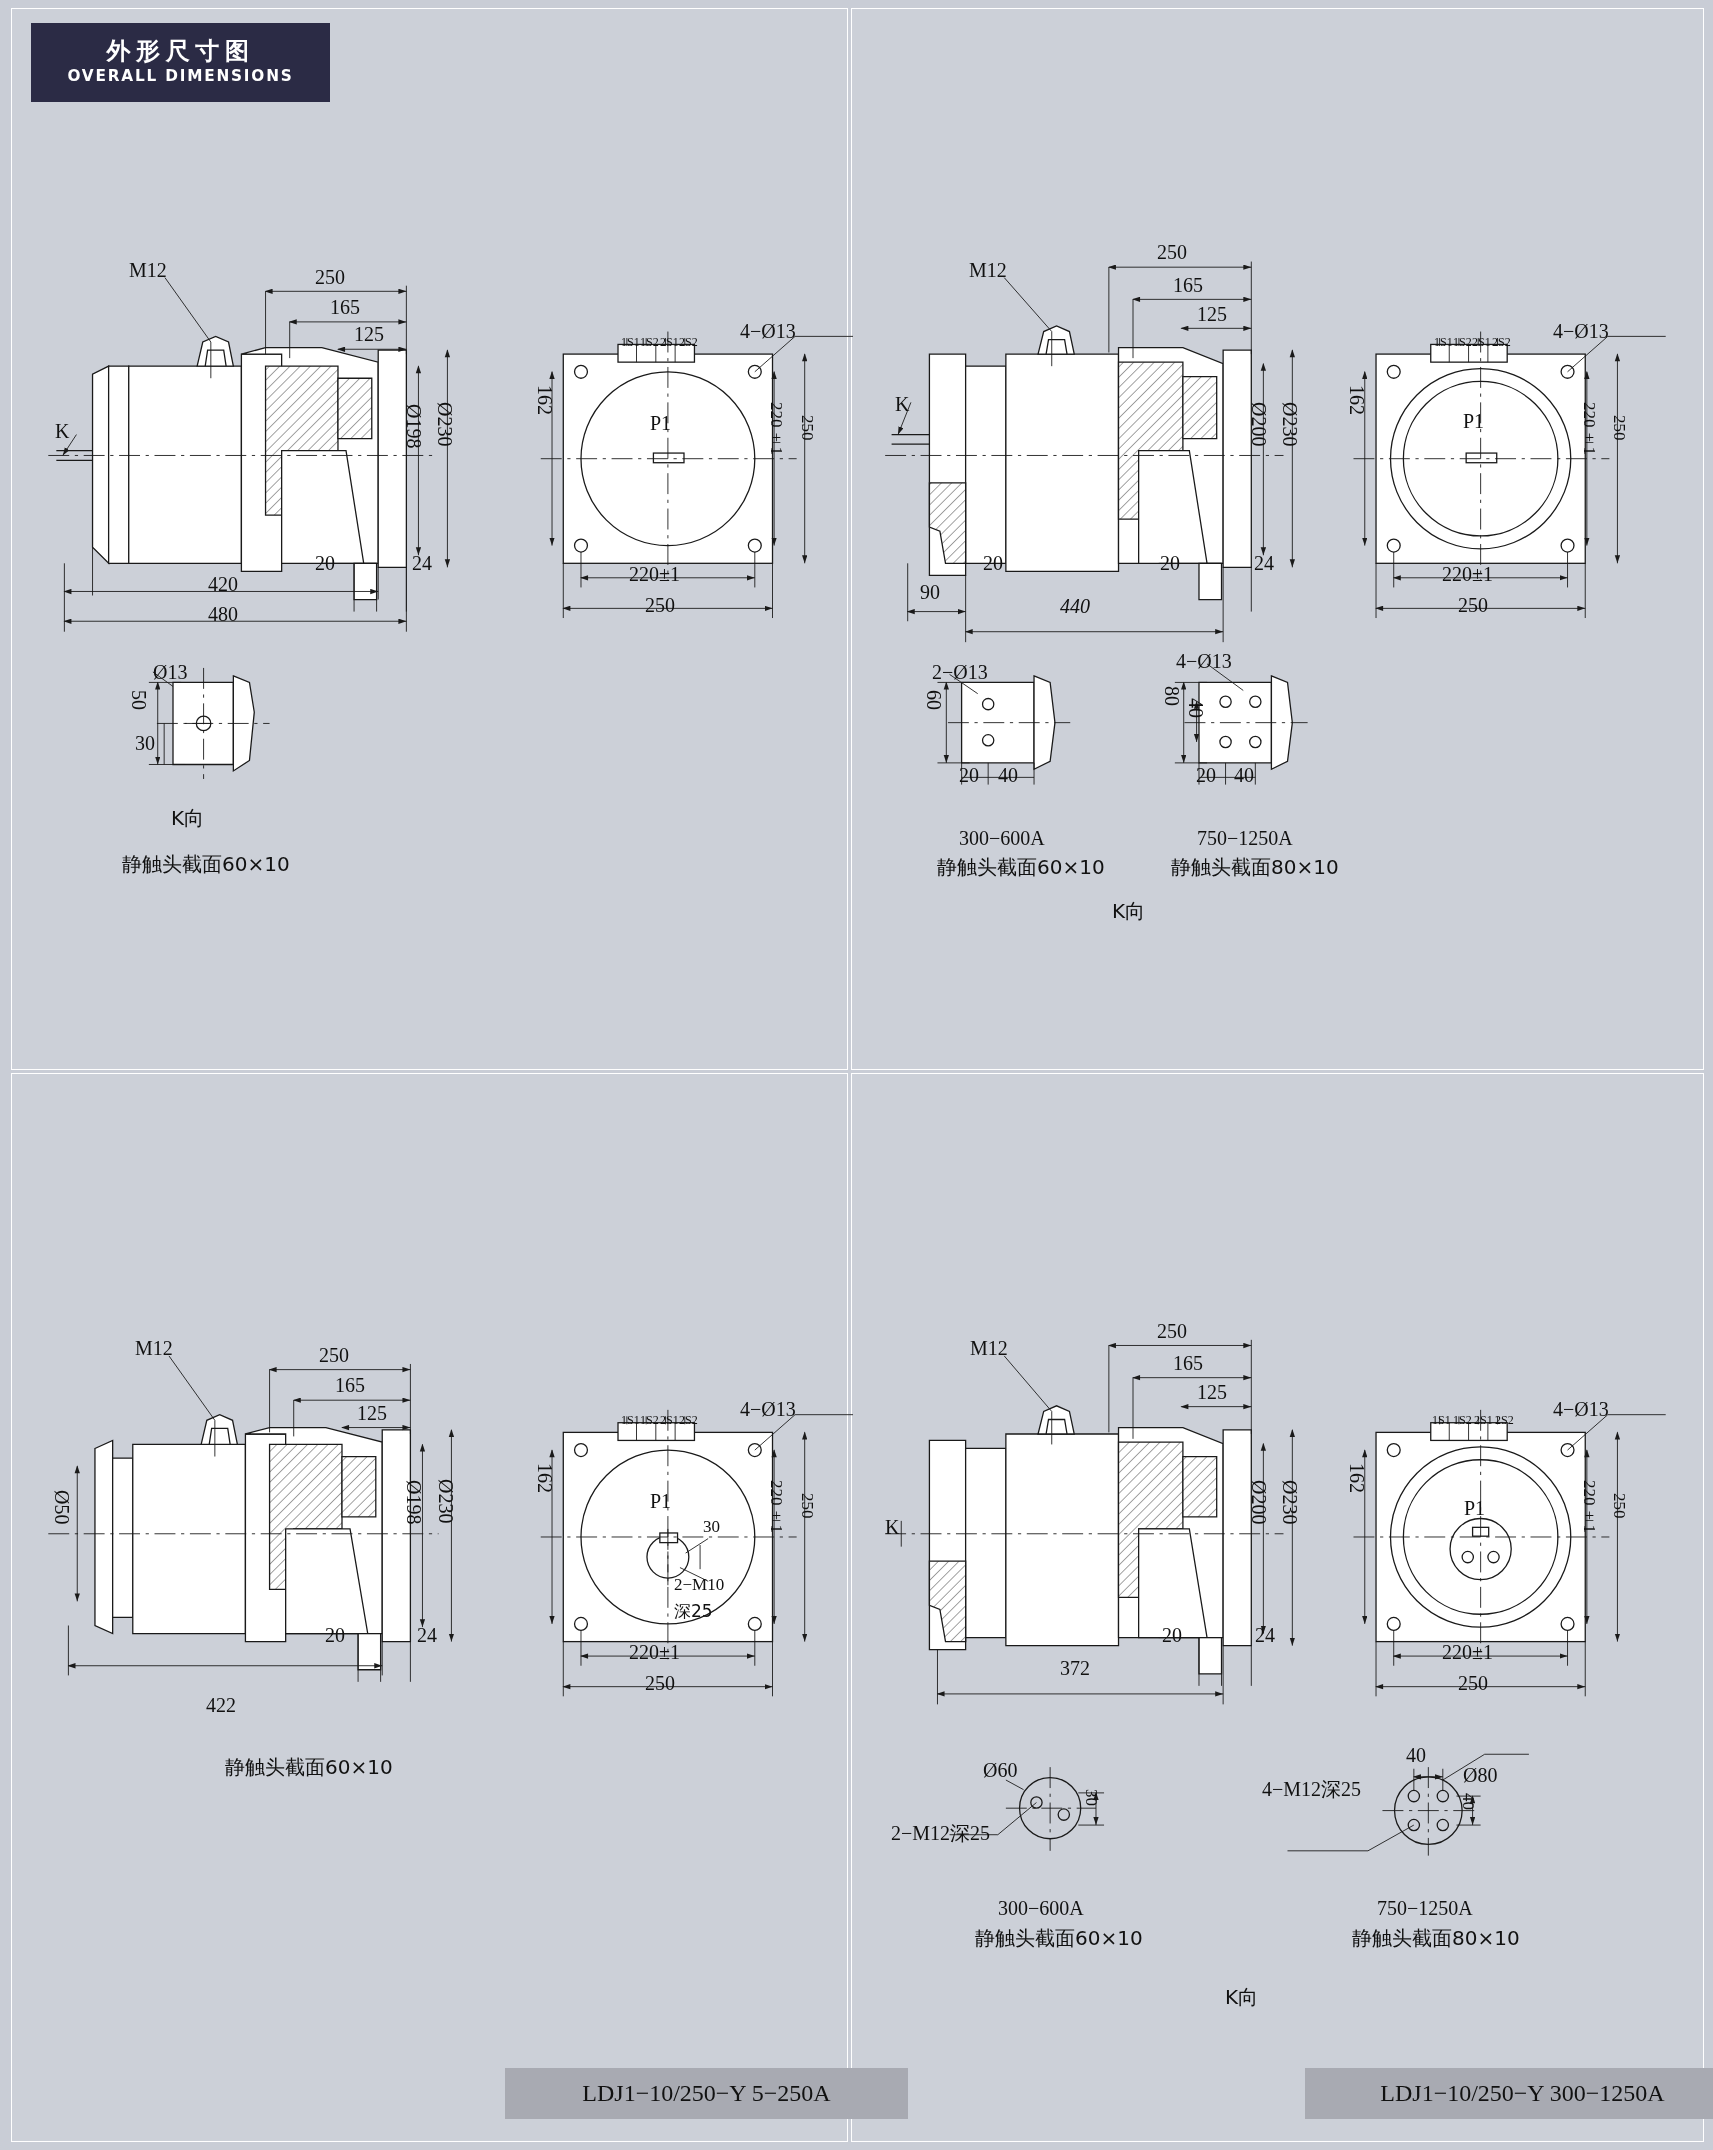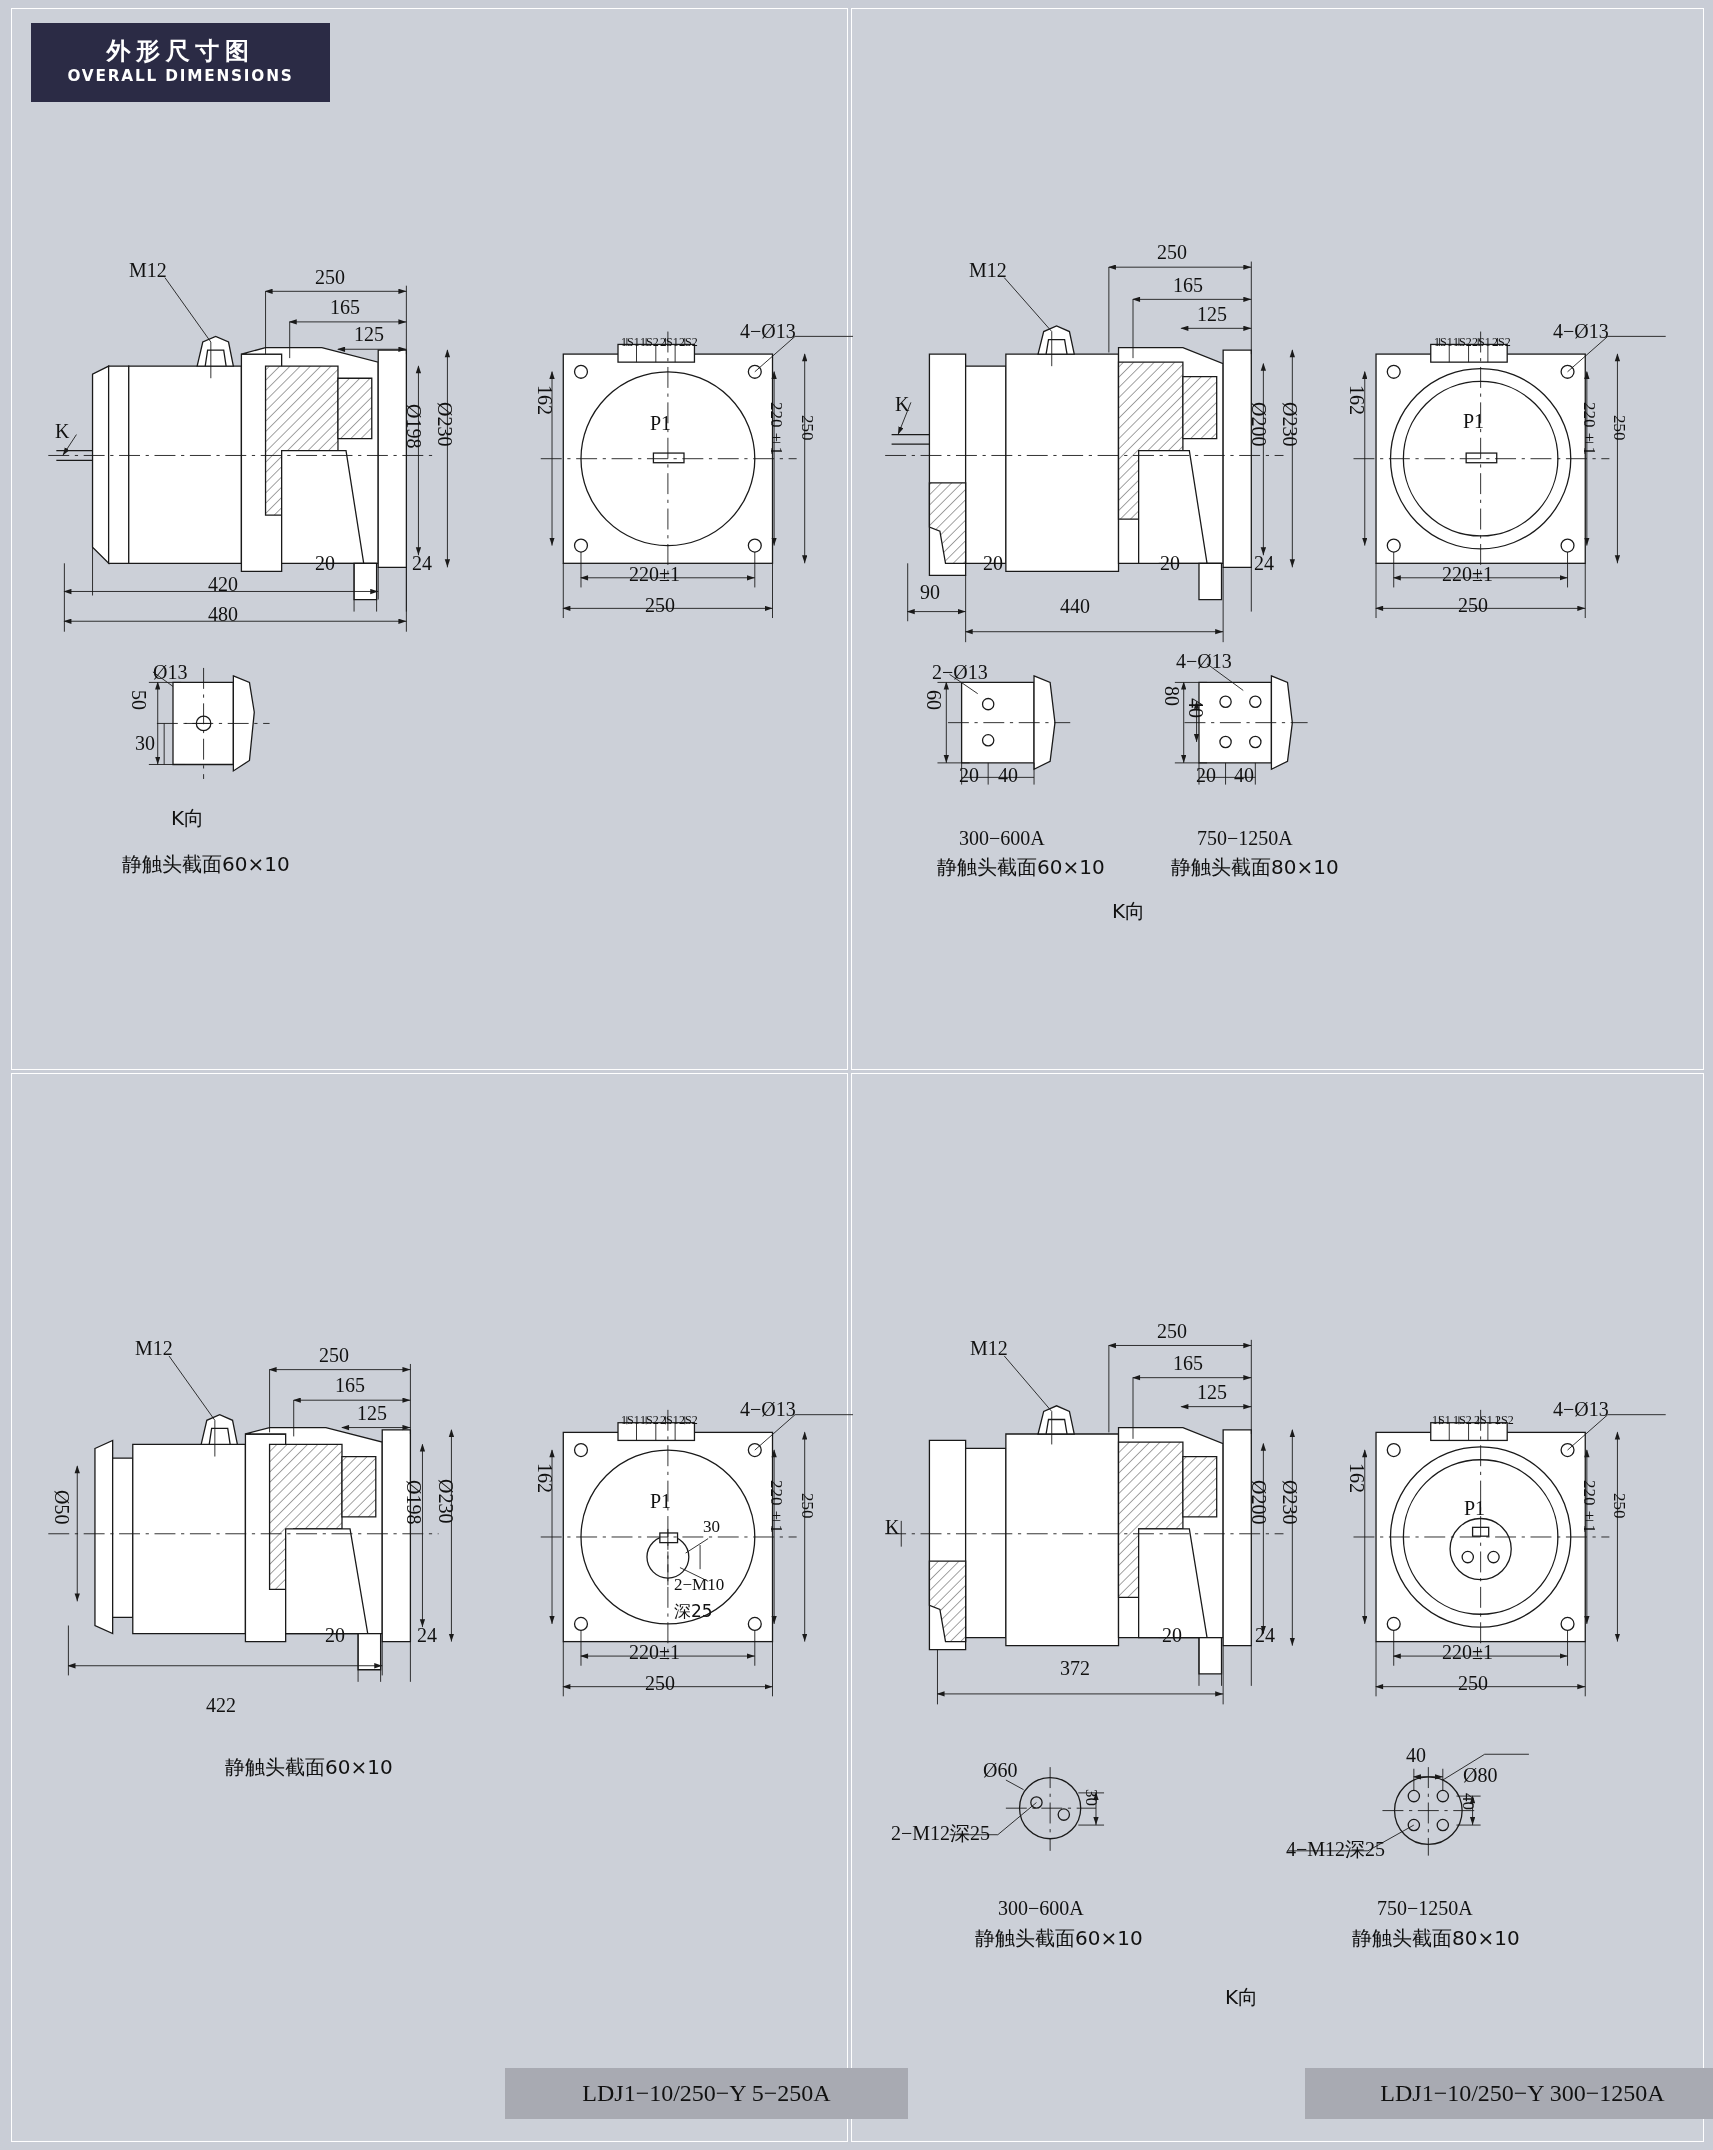--- a/index.html
+++ b/index.html
@@ -518,21 +518,21 @@
   <div class="lbl" style="left:1157px;top:241px;">250</div>
   <div class="lbl" style="left:1173px;top:274px;">165</div>
   <div class="lbl" style="left:1197px;top:303px;">125</div>
   <div class="lbl" style="left:895px;top:393px;">K</div>
   <div class="lbl vert" style="left:1247px;top:402px;height:113px;">Ø200</div>
   <div class="lbl vert" style="left:1278px;top:402px;height:113px;">Ø230</div>
   <div class="lbl" style="left:920px;top:581px;">90</div>
   <div class="lbl" style="left:983px;top:552px;">20</div>
   <div class="lbl" style="left:1160px;top:552px;">20</div>
   <div class="lbl" style="left:1254px;top:552px;">24</div>
-  <div class="lbl" style="left:1060px;top:595px;">440</div>
+  <div class="lbl" style="left:1060px;top:595px;font-style:italic;">440</div>
 
   <div class="lbl" style="left:1553px;top:320px;">4−Ø13</div>
   <div class="lbl vert" style="left:1345px;top:385px;height:64px;">162</div>
   <div class="lbl" style="left:1463px;top:410px;">P1</div>
   <div class="lbl vert sm" style="left:1579px;top:402px;height:89px;">220±1</div>
   <div class="lbl vert sm" style="left:1609px;top:415px;height:56px;">250</div>
   <div class="lbl" style="left:1442px;top:563px;">220±1</div>
   <div class="lbl" style="left:1458px;top:594px;">250</div>
   <div class="lbl xs" style="left:1434px;top:335px;">1S1</div>
   <div class="lbl xs" style="left:1453px;top:335px;">1S2</div>
@@ -607,19 +607,19 @@
 
   <div class="lbl" style="left:983px;top:1759px;">Ø60</div>
   <div class="lbl vert sm" style="left:1081px;top:1789px;height:34px;">30</div>
   <div class="lbl" style="left:891px;top:1820px;">2−M12深25</div>
   <div class="lbl" style="left:998px;top:1897px;">300−600A</div>
   <div class="lbl cn" style="left:975px;top:1925px;">静触头截面60×10</div>
 
   <div class="lbl" style="left:1406px;top:1744px;">40</div>
   <div class="lbl" style="left:1463px;top:1764px;">Ø80</div>
   <div class="lbl vert sm" style="left:1458px;top:1793px;height:34px;">40</div>
-  <div class="lbl" style="left:1262px;top:1836px;margin-left:24px;">4−M12深25</div>
+  <div class="lbl" style="left:1262px;top:1776px;">4−M12深25</div>
   <div class="lbl" style="left:1377px;top:1897px;">750−1250A</div>
   <div class="lbl cn" style="left:1352px;top:1925px;">静触头截面80×10</div>
   <div class="lbl cn" style="left:1225px;top:1984px;">K向</div>
 
 </div>
 
 
 </body></html>

